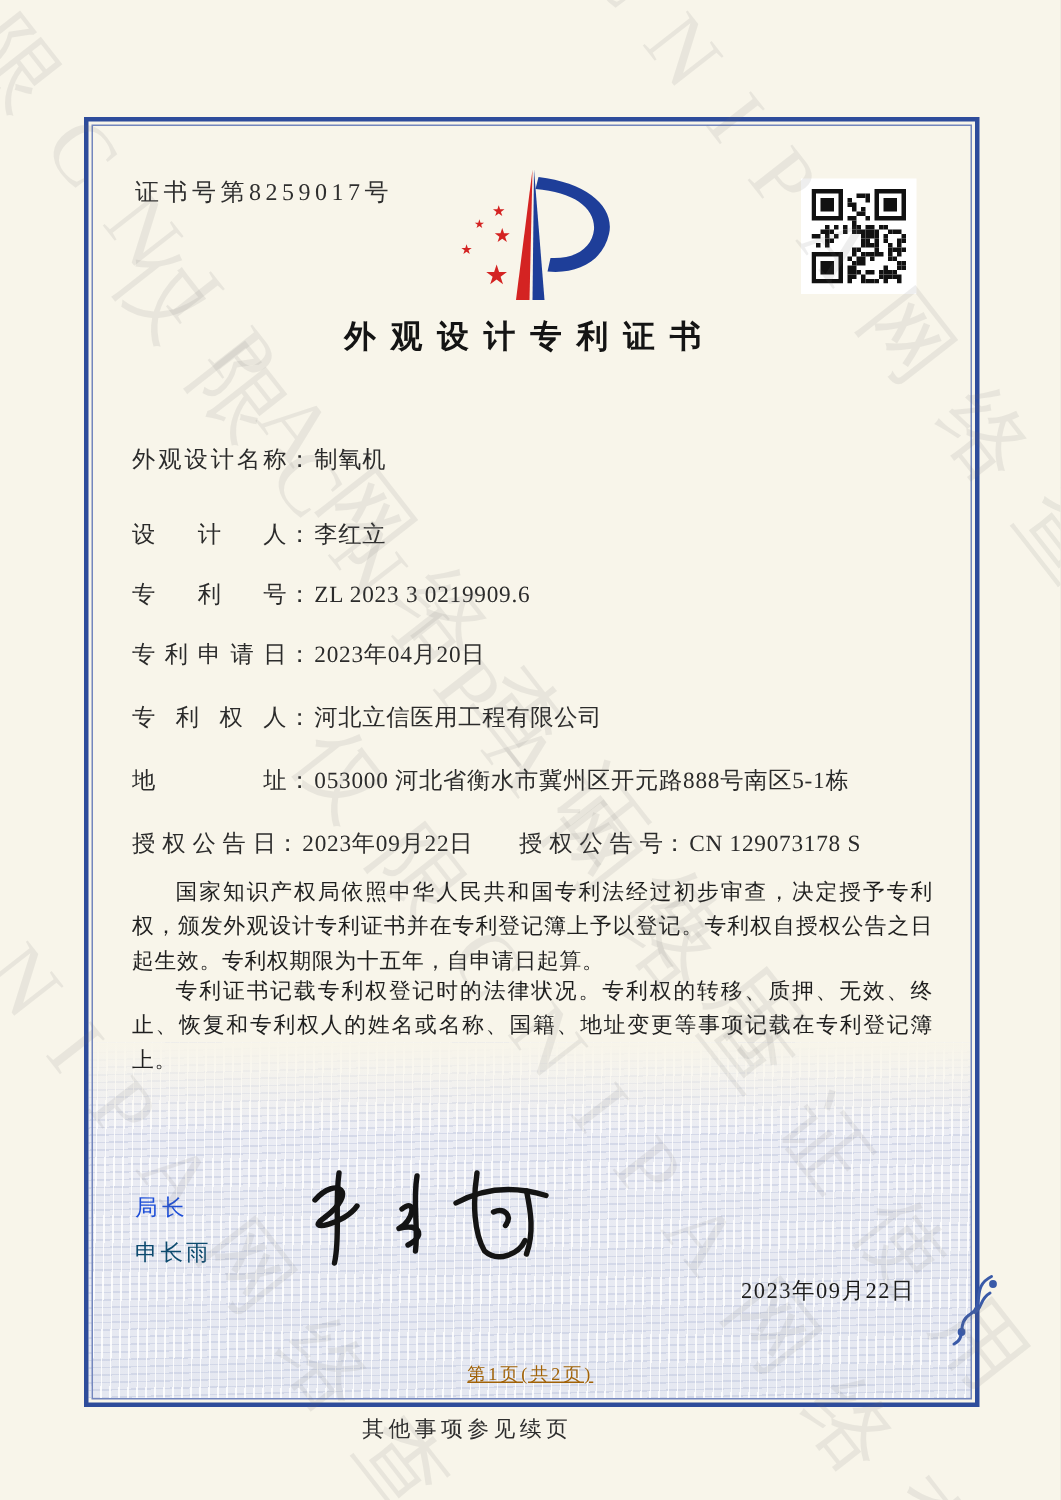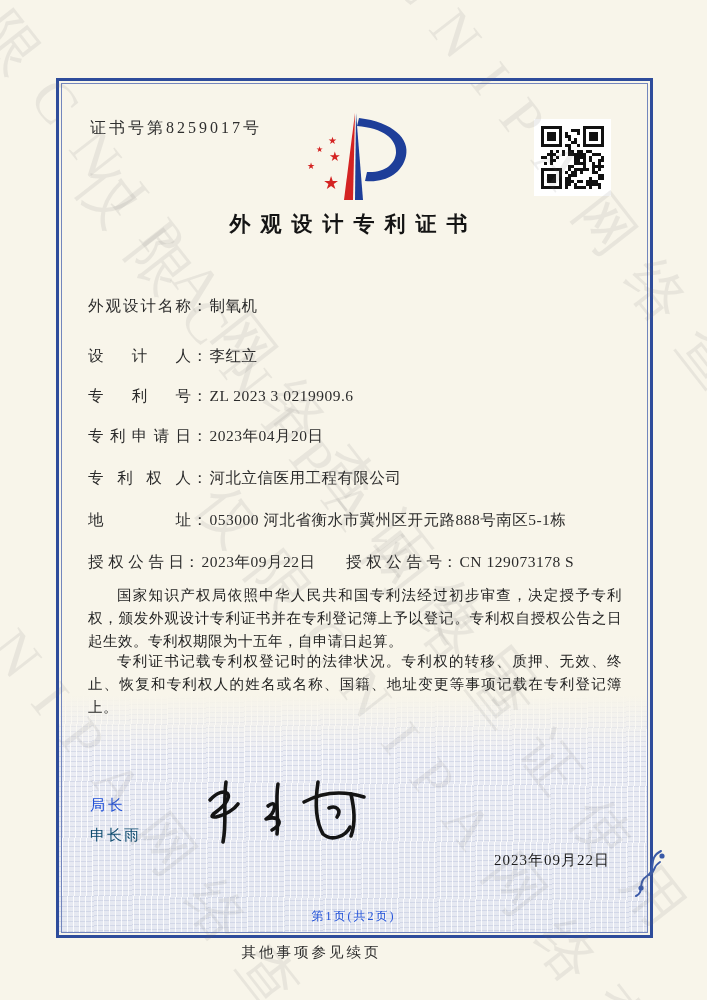--- a/index.html
+++ b/index.html
@@ -57,21 +57,21 @@
     font-size:14.5px; line-height:1.58; text-align:justify; text-indent:2em;
     color:#1f1f1f; letter-spacing:.5px;
   }
   
   .sign-title{position:absolute; left:90px; top:796px; z-index:3; font-family:"Liberation Sans",sans-serif; font-size:15px; letter-spacing:3px; color:#1d4ed8;}
   .sign-name {position:absolute; left:90px; top:826px; z-index:3; font-family:Liberation Mono, monospace; font-size:15px; letter-spacing:2px; color:#0c4a6e;}
   .sign-script{position:absolute; left:196px; top:772px; width:180px; height:78px; z-index:3;}
   .issue-date{position:absolute; left:430px; top:851px; width:180px; text-align:right; z-index:3; font-size:15px; letter-spacing:1px; color:#1c1c1c;}
   .ornament{position:absolute; left:633px; top:848px; width:32px; height:50px; z-index:3;}
   
-  .page-indicator{position:absolute; left:56px; top:908px; width:595px; text-align:center; z-index:3; font-size:12px; letter-spacing:2px; color:#1d4ed8;}
+  .page-indicator{position:absolute; left:56px; top:908px; width:595px; text-align:center; z-index:3; font-size:12px; letter-spacing:2px; color:#a16207;text-decoration:underline;}
   .footer-note{position:absolute; left:0; top:943px; width:623px; text-align:center; z-index:3; font-size:14.5px; letter-spacing:3px; color:#2e2e2e;}
 </style>
 </head>
 <body>
 
 <div class="page">
 
   <div class="guilloche"></div>
 
   <div class="frame"></div>

